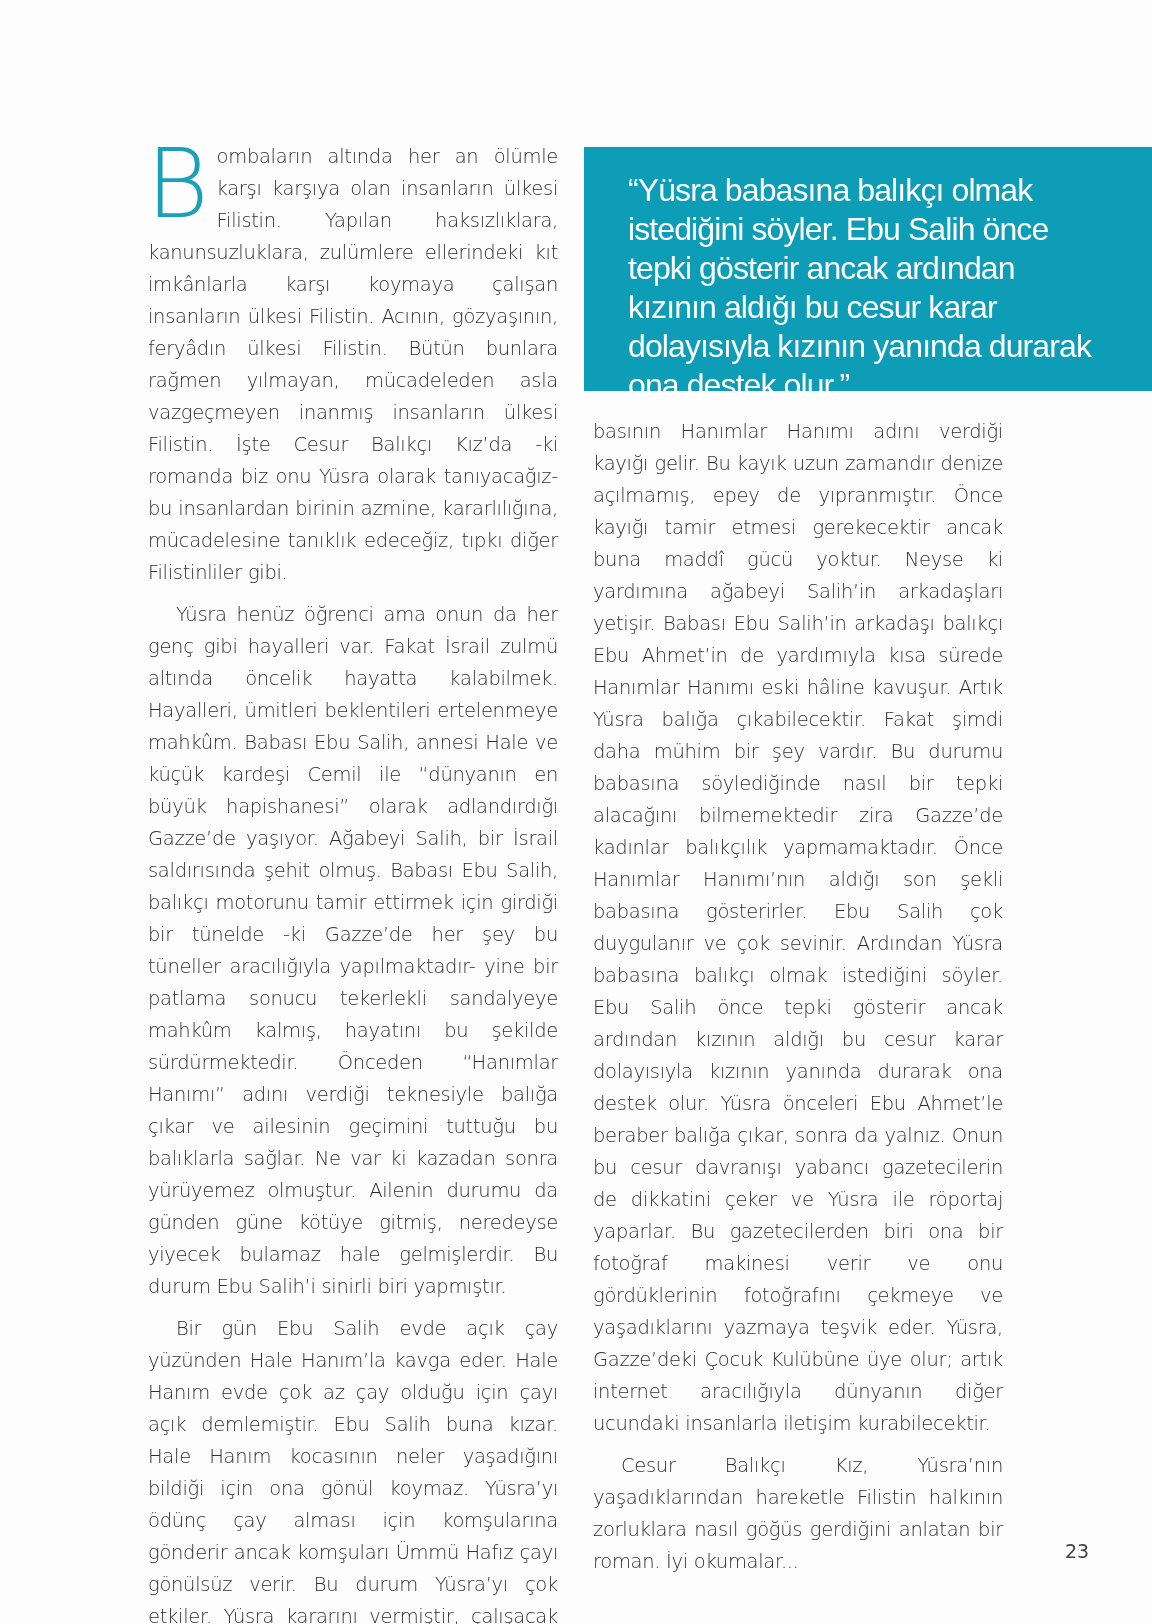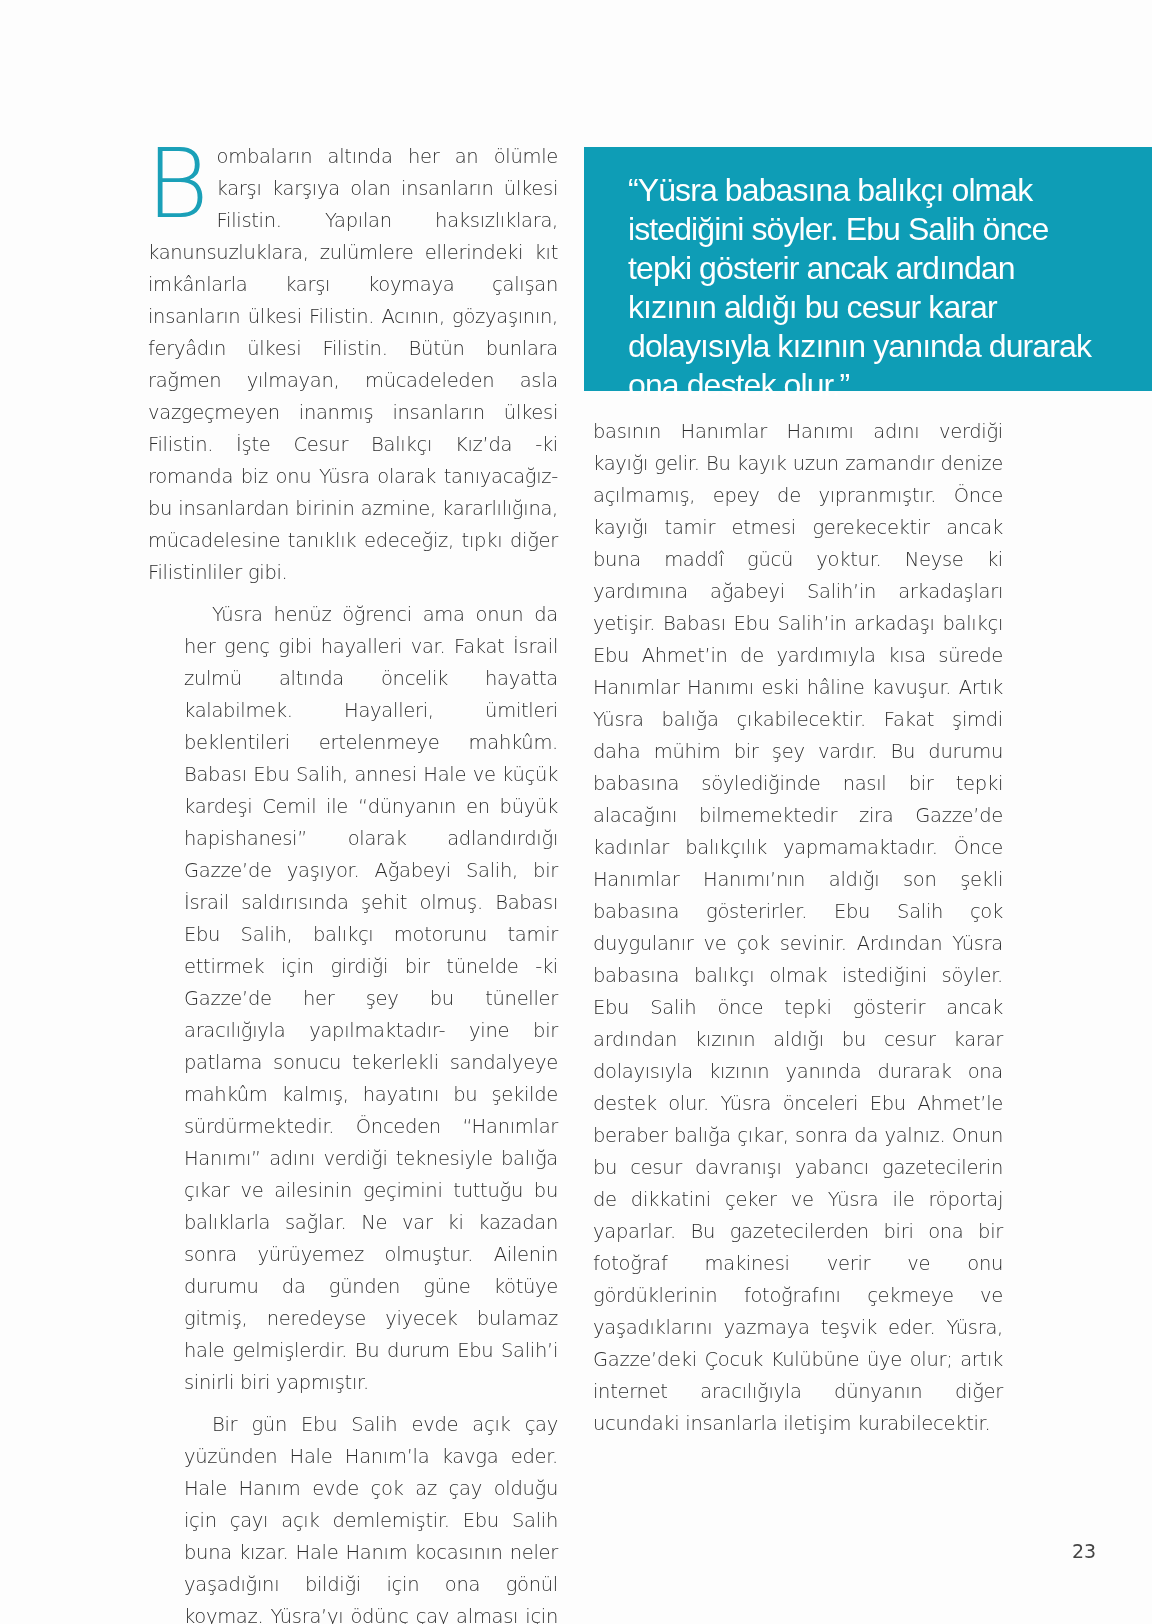--- a/index.html
+++ b/index.html
@@ -5,52 +5,52 @@
   html, body { margin:0; padding:0; }
   body {
     width:1152px; height:1624px; background:#fdfdfd; position:relative; overflow:hidden;
     font-family:"DejaVu Sans", sans-serif; color:#2e2e2e;
   }
   .col {
     position:absolute; font-size:19.5px; line-height:32px; text-align:justify;
     hyphens:manual; letter-spacing:-0.3px; font-weight:300;
   }
   .col p { margin:0 0 10px 0; }
-  .col p.indent { text-indent:28px;margin-left:36px; }
+  .col p.indent { text-indent:28px; }
   #left { left:148px; top:141px; width:410px; }
   #right { left:593px; top:416px; width:410px; }
   .dropcap {
     float:left; font-size:96px; line-height:78px; color:#1aa0b8; font-weight:200;
     margin:4px 8px 0 -2px; font-family:"DejaVu Sans", sans-serif;
   }
   #quote {
     position:absolute; left:584px; top:147px; width:568px; height:244px;
     background:#0e9db6; color:#ffffff;
   }
   #quote-text {
     position:absolute; left:44px; top:24px; width:470px;
     font-size:32px; line-height:39px; letter-spacing:-0.9px; font-weight:200;
     font-family:"Liberation Sans", sans-serif;
   }
   #page-number {
     position:absolute; left:1065px; top:1540px; font-size:19px; color:#444;
     font-family:"DejaVu Sans", sans-serif;
-    margin-left:7px;
   }
 </style>
 </head>
 <body>
 
 <div id="left" class="col">
   <p><span class="dropcap">B</span><span>ombaların altında her an ölümle karşı karşıya olan insanların ülkesi Filistin. Yapılan haksızlıklara, kanunsuzluklara, zulümlere ellerindeki kıt imkânlarla karşı koymaya çalışan insanların ülkesi Filistin. Acının, gözyaşının, feryâdın ülkesi Filistin. Bütün bunlara rağmen yılmayan, mücadeleden asla vazgeçmeyen inanmış insanların ülkesi Filistin. İşte Cesur Balıkçı Kız’da -ki romanda biz onu Yüsra olarak tanıyacağız- bu insanlardan birinin azmine, kararlılığına, mücadelesine tanıklık edeceğiz, tıpkı diğer Filistinliler gibi.</span></p>
   <p class="indent">Yüsra henüz öğrenci ama onun da her genç gibi hayalleri var. Fakat İsrail zulmü altında öncelik hayatta kalabilmek. Hayalleri, ümitleri beklentileri ertelenmeye mahkûm. Babası Ebu Salih, annesi Hale ve küçük kardeşi Cemil ile “dünyanın en büyük hapishanesi” olarak adlandırdığı Gazze’de yaşıyor. Ağabeyi Salih, bir İsrail saldırısında şehit olmuş. Babası Ebu Salih, balıkçı motorunu tamir ettirmek için girdiği bir tünelde -ki Gazze’de her şey bu tüneller aracılığıyla yapılmaktadır- yine bir patlama sonucu tekerlekli sandalyeye mahkûm kalmış, hayatını bu şekilde sürdürmektedir. Önceden “Hanımlar Hanımı” adını verdiği teknesiyle balığa çıkar ve ailesinin geçimini tuttuğu bu balıklarla sağlar. Ne var ki kazadan sonra yürüyemez olmuştur. Ailenin durumu da günden güne kötüye gitmiş, neredeyse yiyecek bulamaz hale gelmişlerdir. Bu durum Ebu Salih’i sinirli biri yapmıştır.</p>
   <p class="indent">Bir gün Ebu Salih evde açık çay yüzünden Hale Hanım’la kavga eder. Hale Hanım evde çok az çay olduğu için çayı açık demlemiştir. Ebu Salih buna kızar. Hale Hanım kocasının neler yaşadığını bildiği için ona gönül koymaz. Yüsra’yı ödünç çay alması için komşularına gönderir ancak komşuları Ümmü Hafız çayı gönülsüz verir. Bu durum Yüsra’yı çok etkiler. Yüsra kararını vermiştir, çalışacak ve ailesinin geçimini sağlayacaktır ama nasıl? Aklına ba-</p>
 </div>
 
 <div id="quote">
   <div id="quote-text">“Yüsra babasına balıkçı olmak istediğini söyler. Ebu Salih önce tepki gösterir ancak ardından kızının aldığı bu cesur karar dolayısıyla kızının yanında durarak ona destek olur.”</div>
 </div>
 
 <div id="right" class="col">
   <p>basının Hanımlar Hanımı adını verdiği kayığı gelir. Bu kayık uzun zamandır denize açılmamış, epey de yıpranmıştır. Önce kayığı tamir etmesi gerekecektir ancak buna maddî gücü yoktur. Neyse ki yardımına ağabeyi Salih’in arkadaşları yetişir. Babası Ebu Salih’in arkadaşı balıkçı Ebu Ahmet’in de yardımıyla kısa sürede Hanımlar Hanımı eski hâline kavuşur. Artık Yüsra balığa çıkabilecektir. Fakat şimdi daha mühim bir şey vardır. Bu durumu babasına söylediğinde nasıl bir tepki alacağını bilmemektedir zira Gazze’de kadınlar balıkçılık yapmamaktadır. Önce Hanımlar Hanımı’nın aldığı son şekli babasına gösterirler. Ebu Salih çok duygulanır ve çok sevinir. Ardından Yüsra babasına balıkçı olmak istediğini söyler. Ebu Salih önce tepki gösterir ancak ardından kızının aldığı bu cesur karar dolayısıyla kızının yanında durarak ona destek olur. Yüsra önceleri Ebu Ahmet’le beraber balığa çıkar, sonra da yalnız. Onun bu cesur davranışı yabancı gazetecilerin de dikkatini çeker ve Yüsra ile röportaj yaparlar. Bu gazetecilerden biri ona bir fotoğraf makinesi verir ve onu gördüklerinin fotoğrafını çekmeye ve yaşadıklarını yazmaya teşvik eder. Yüsra, Gazze’deki Çocuk Kulübüne üye olur; artık internet aracılığıyla dünyanın diğer ucundaki insanlarla iletişim kurabilecektir.</p>
+  <p class="indent">Cesur Balıkçı Kız, Yüsra’nın yaşadıklarından hareketle Filistin halkının zorluklara nasıl göğüs gerdiğini anlatan bir roman. İyi okumalar...</p>
 </div>
 
 <div id="page-number">23</div>
 
 </body></html>

